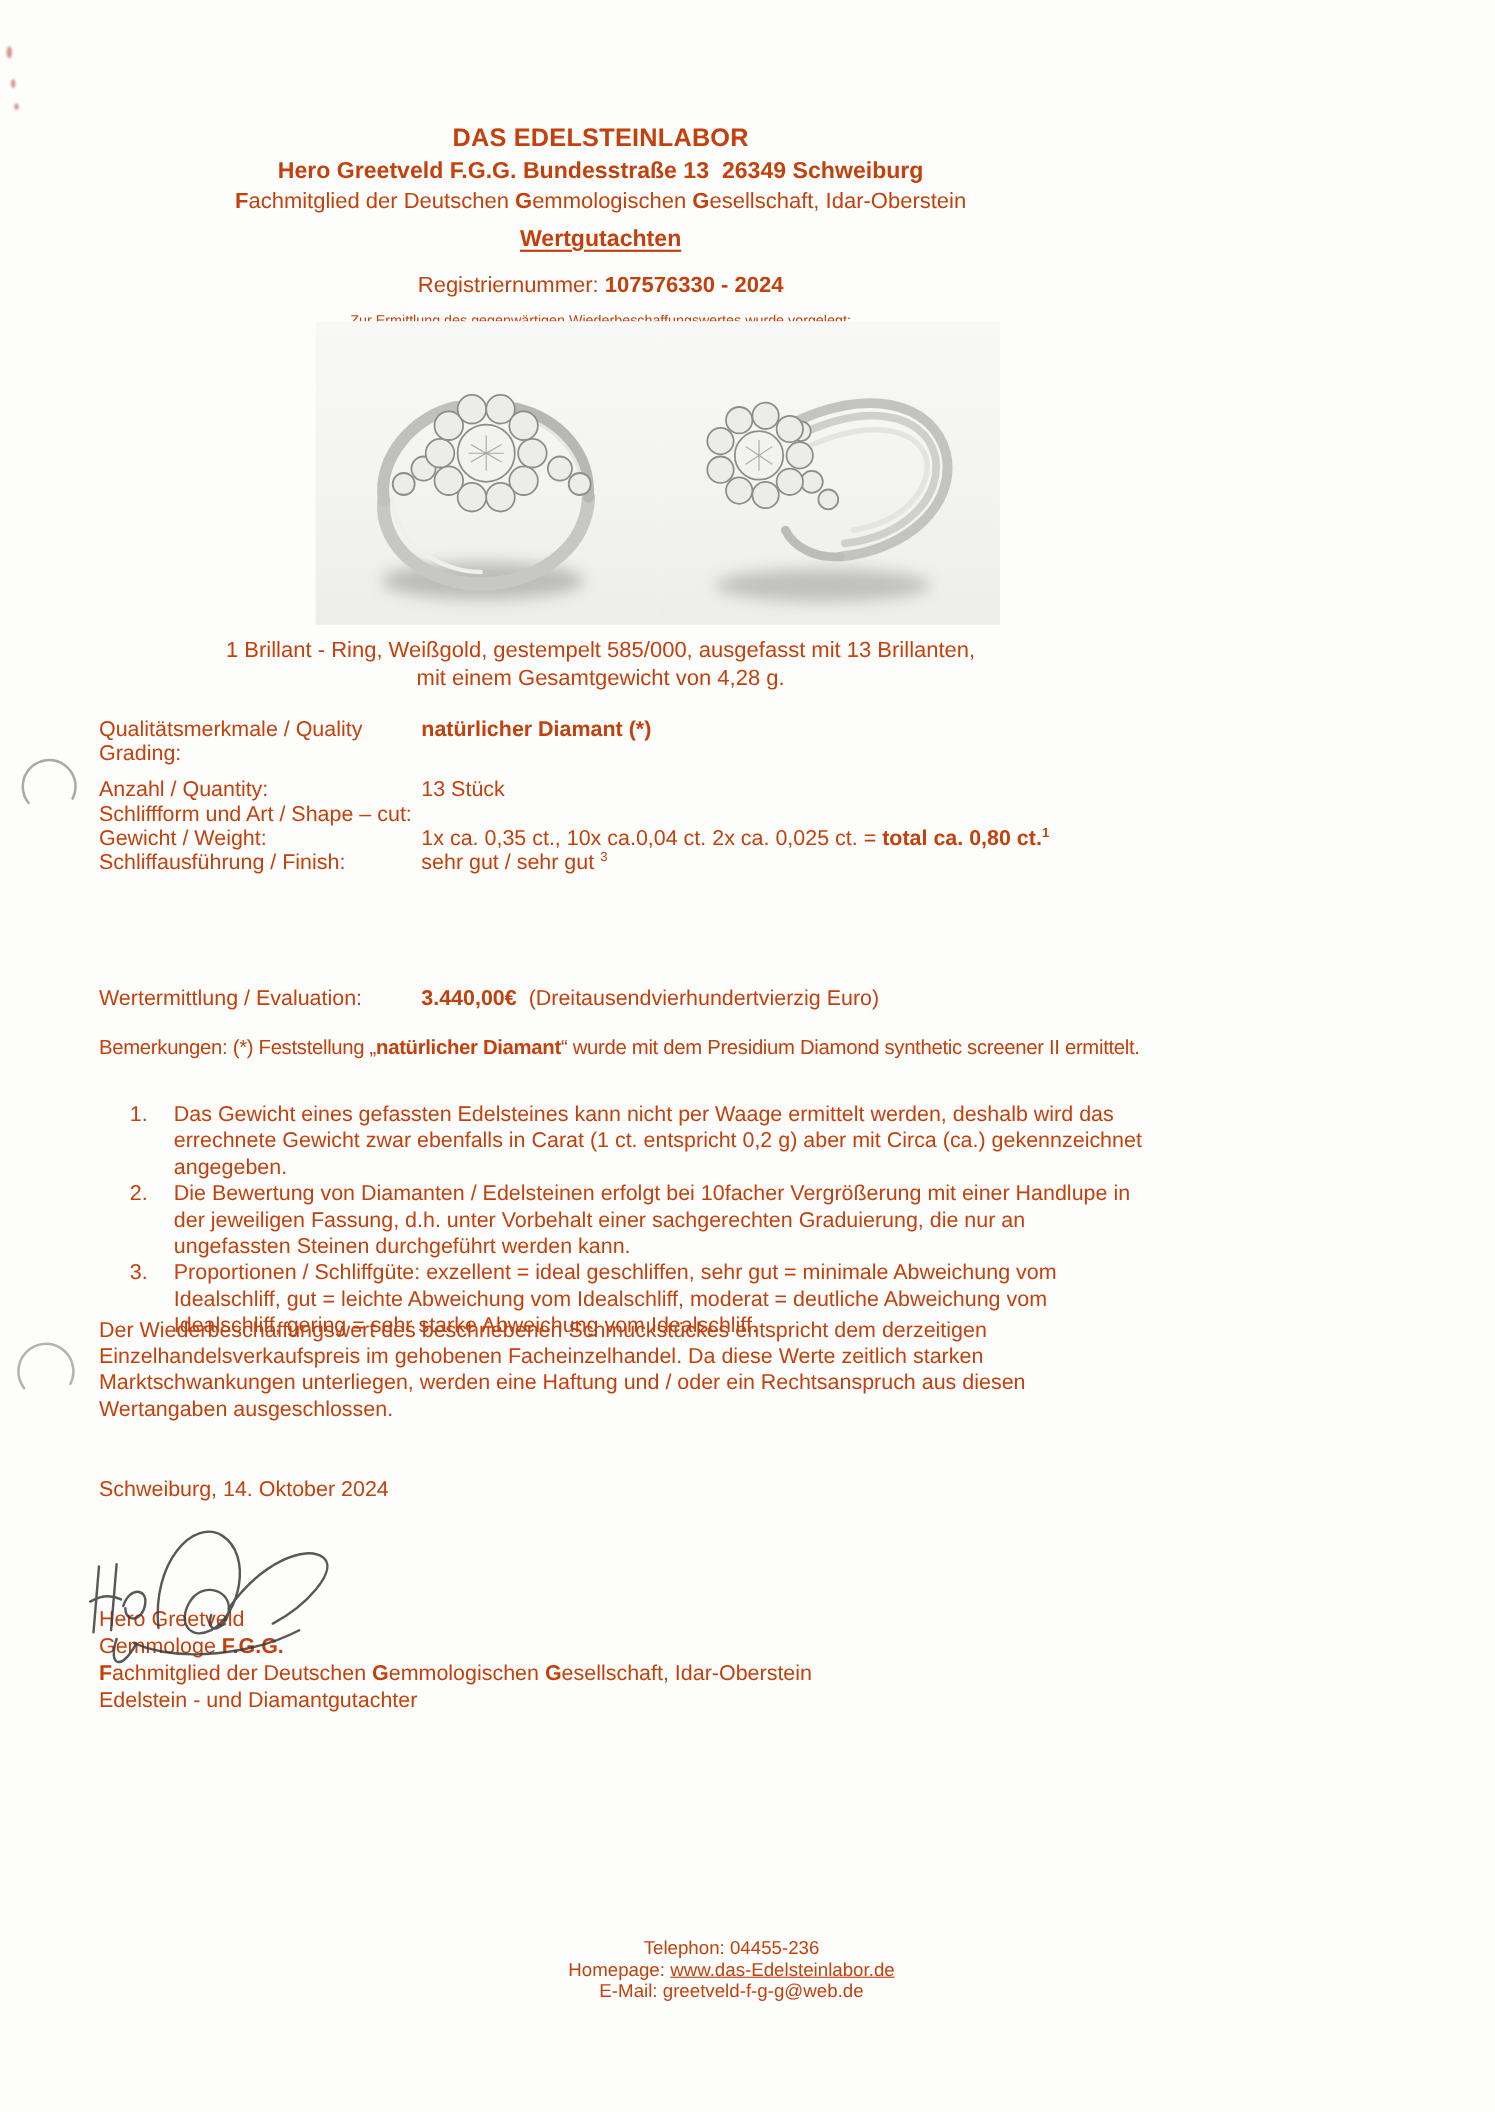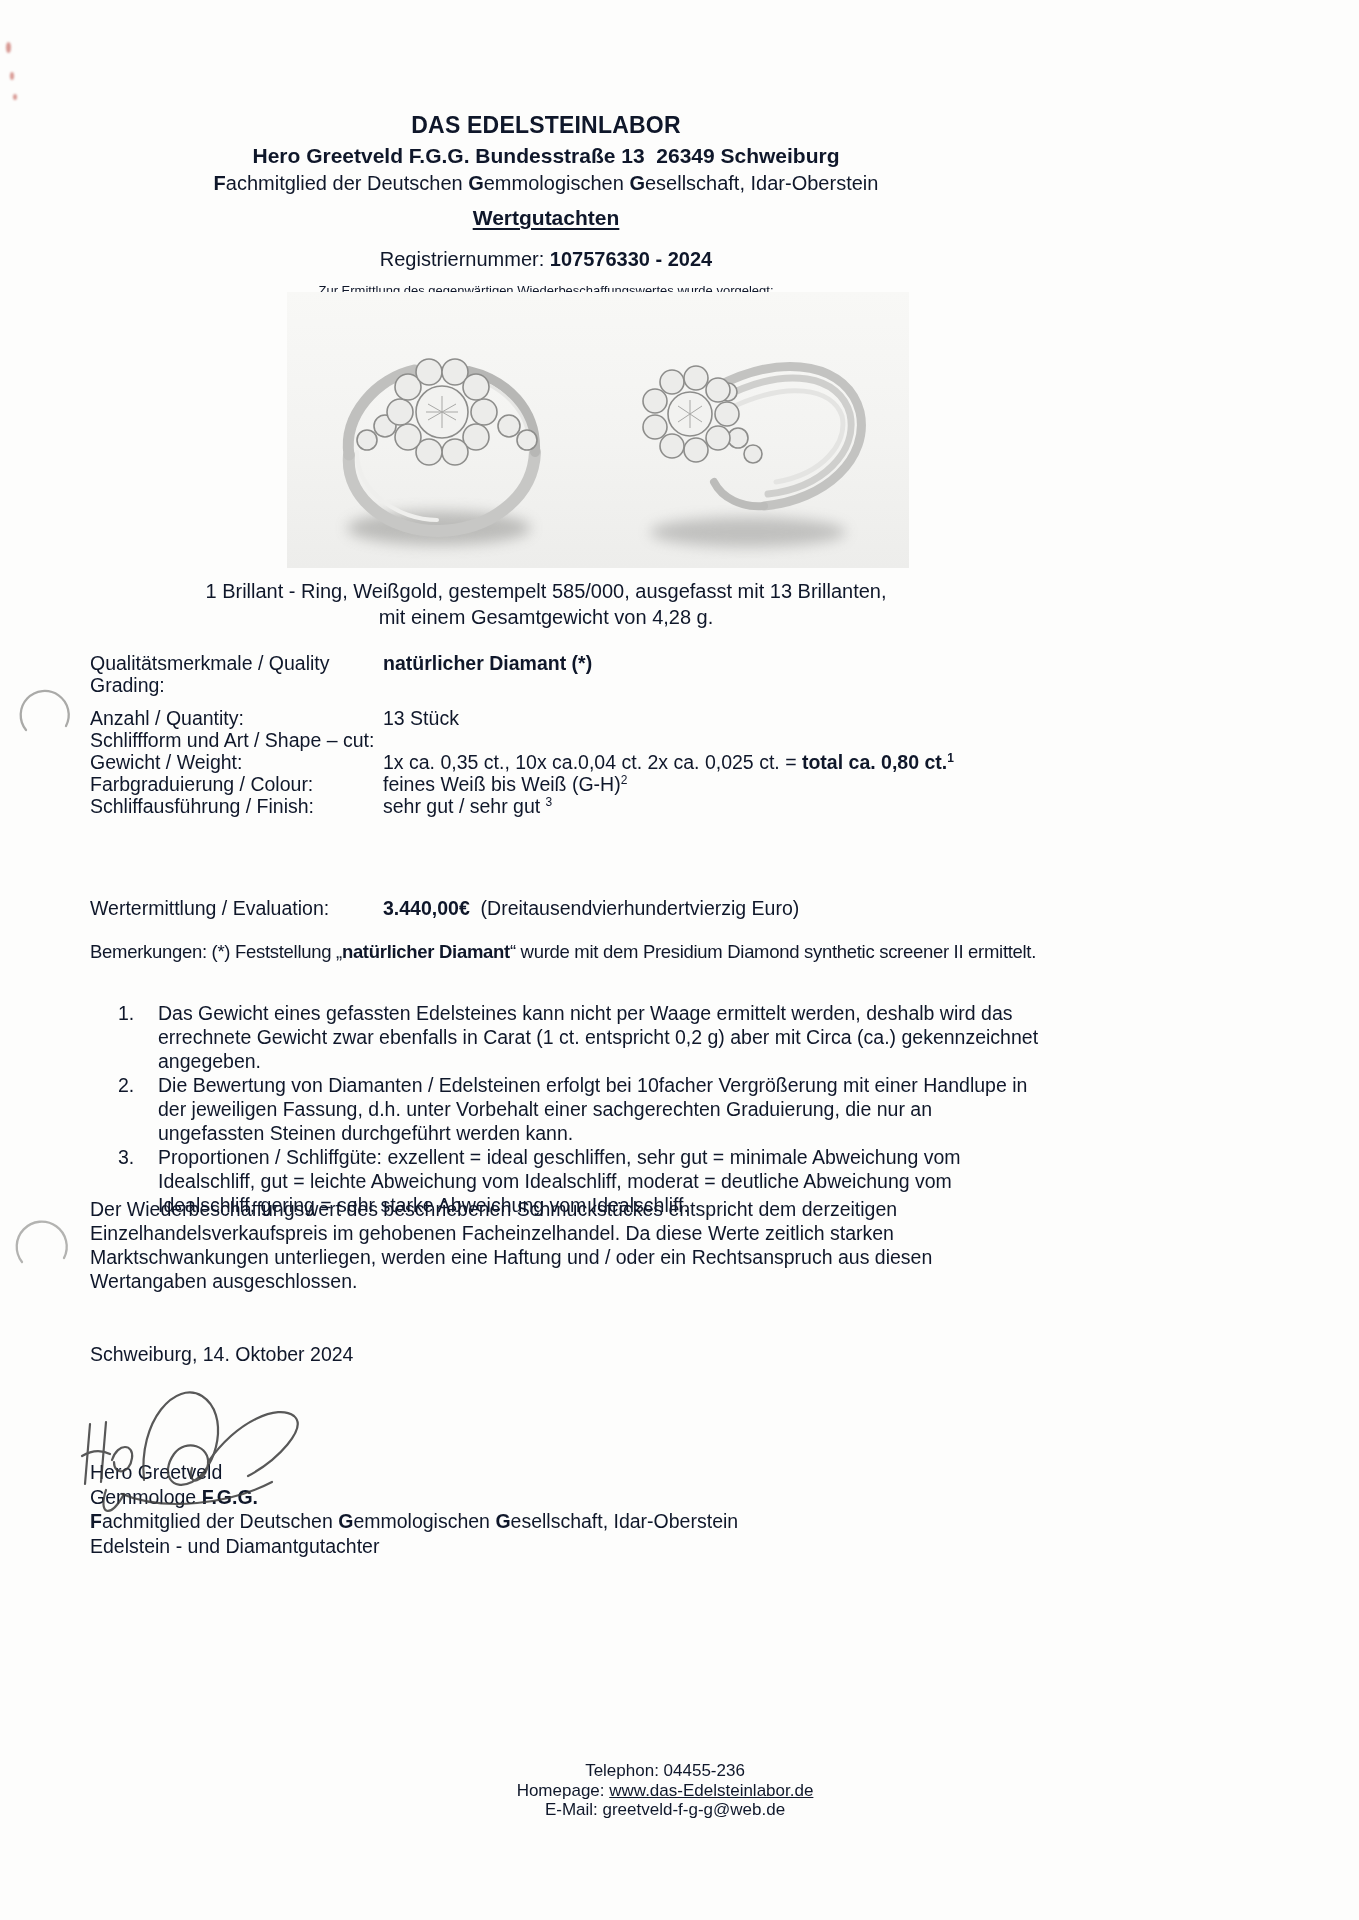--- a/index.html
+++ b/index.html
@@ -1,18 +1,18 @@
 <!DOCTYPE html>
 <html><head>
 <meta charset="utf-8">
 <style>
   html,body{margin:0;padding:0;background:#e8e8e8;}
   .page{
     position:relative;width:1359px;height:1920px;background:#fdfdfc;
-    font-family:"Liberation Sans","DejaVu Sans",sans-serif;color:#0f172a;
+    font-family:"Liberation Sans","DejaVu Sans",sans-serif;color:#c2410c;
     overflow:hidden;margin:0 auto;
   }
   .abs{position:absolute;}
   .center{text-align:center;}
   .b{font-weight:bold;}
   .prewrap{white-space:pre-wrap;}
   .nowrap{white-space:nowrap;}
 
   
   .header-block{top:112px;left:0;width:1092px;}
@@ -187,24 +187,20 @@
       <span class="val">13 Stück</span>
     </div>
     <div class="grow">
       <span class="lab">Schliffform und Art / Shape – cut:</span>
     </div>
     <div class="grow">
       <span class="lab">Gewicht / Weight:</span>
       <span class="val nowrap"><span>1x ca. 0,35 ct., 10x ca.0,04 ct. 2x ca. 0,025 ct. = </span><span class="b">total ca. 0,80 ct.</span><sup class="b">1</sup></span>
     </div>
     <div class="grow">
-      <span class="lab">Farbgraduierung / Colour:</span>
-      <span class="val"><span>feines Weiß bis Weiß (G-H)</span><sup>2</sup></span>
-    </div>
-    <div class="grow">
       <span class="lab">Schliffausführung / Finish:</span>
       <span class="val"><span class="prewrap">sehr gut / sehr gut </span><sup>3</sup></span>
     </div>
   </div>
 
   <div class="abs eval-row">
     <span class="lab">Wertermittlung / Evaluation:</span>
     <span class="val nowrap"><span class="b">3.440,00€</span><span class="prewrap">  (Dreitausendvierhundertvierzig Euro)</span></span>
   </div>
 

